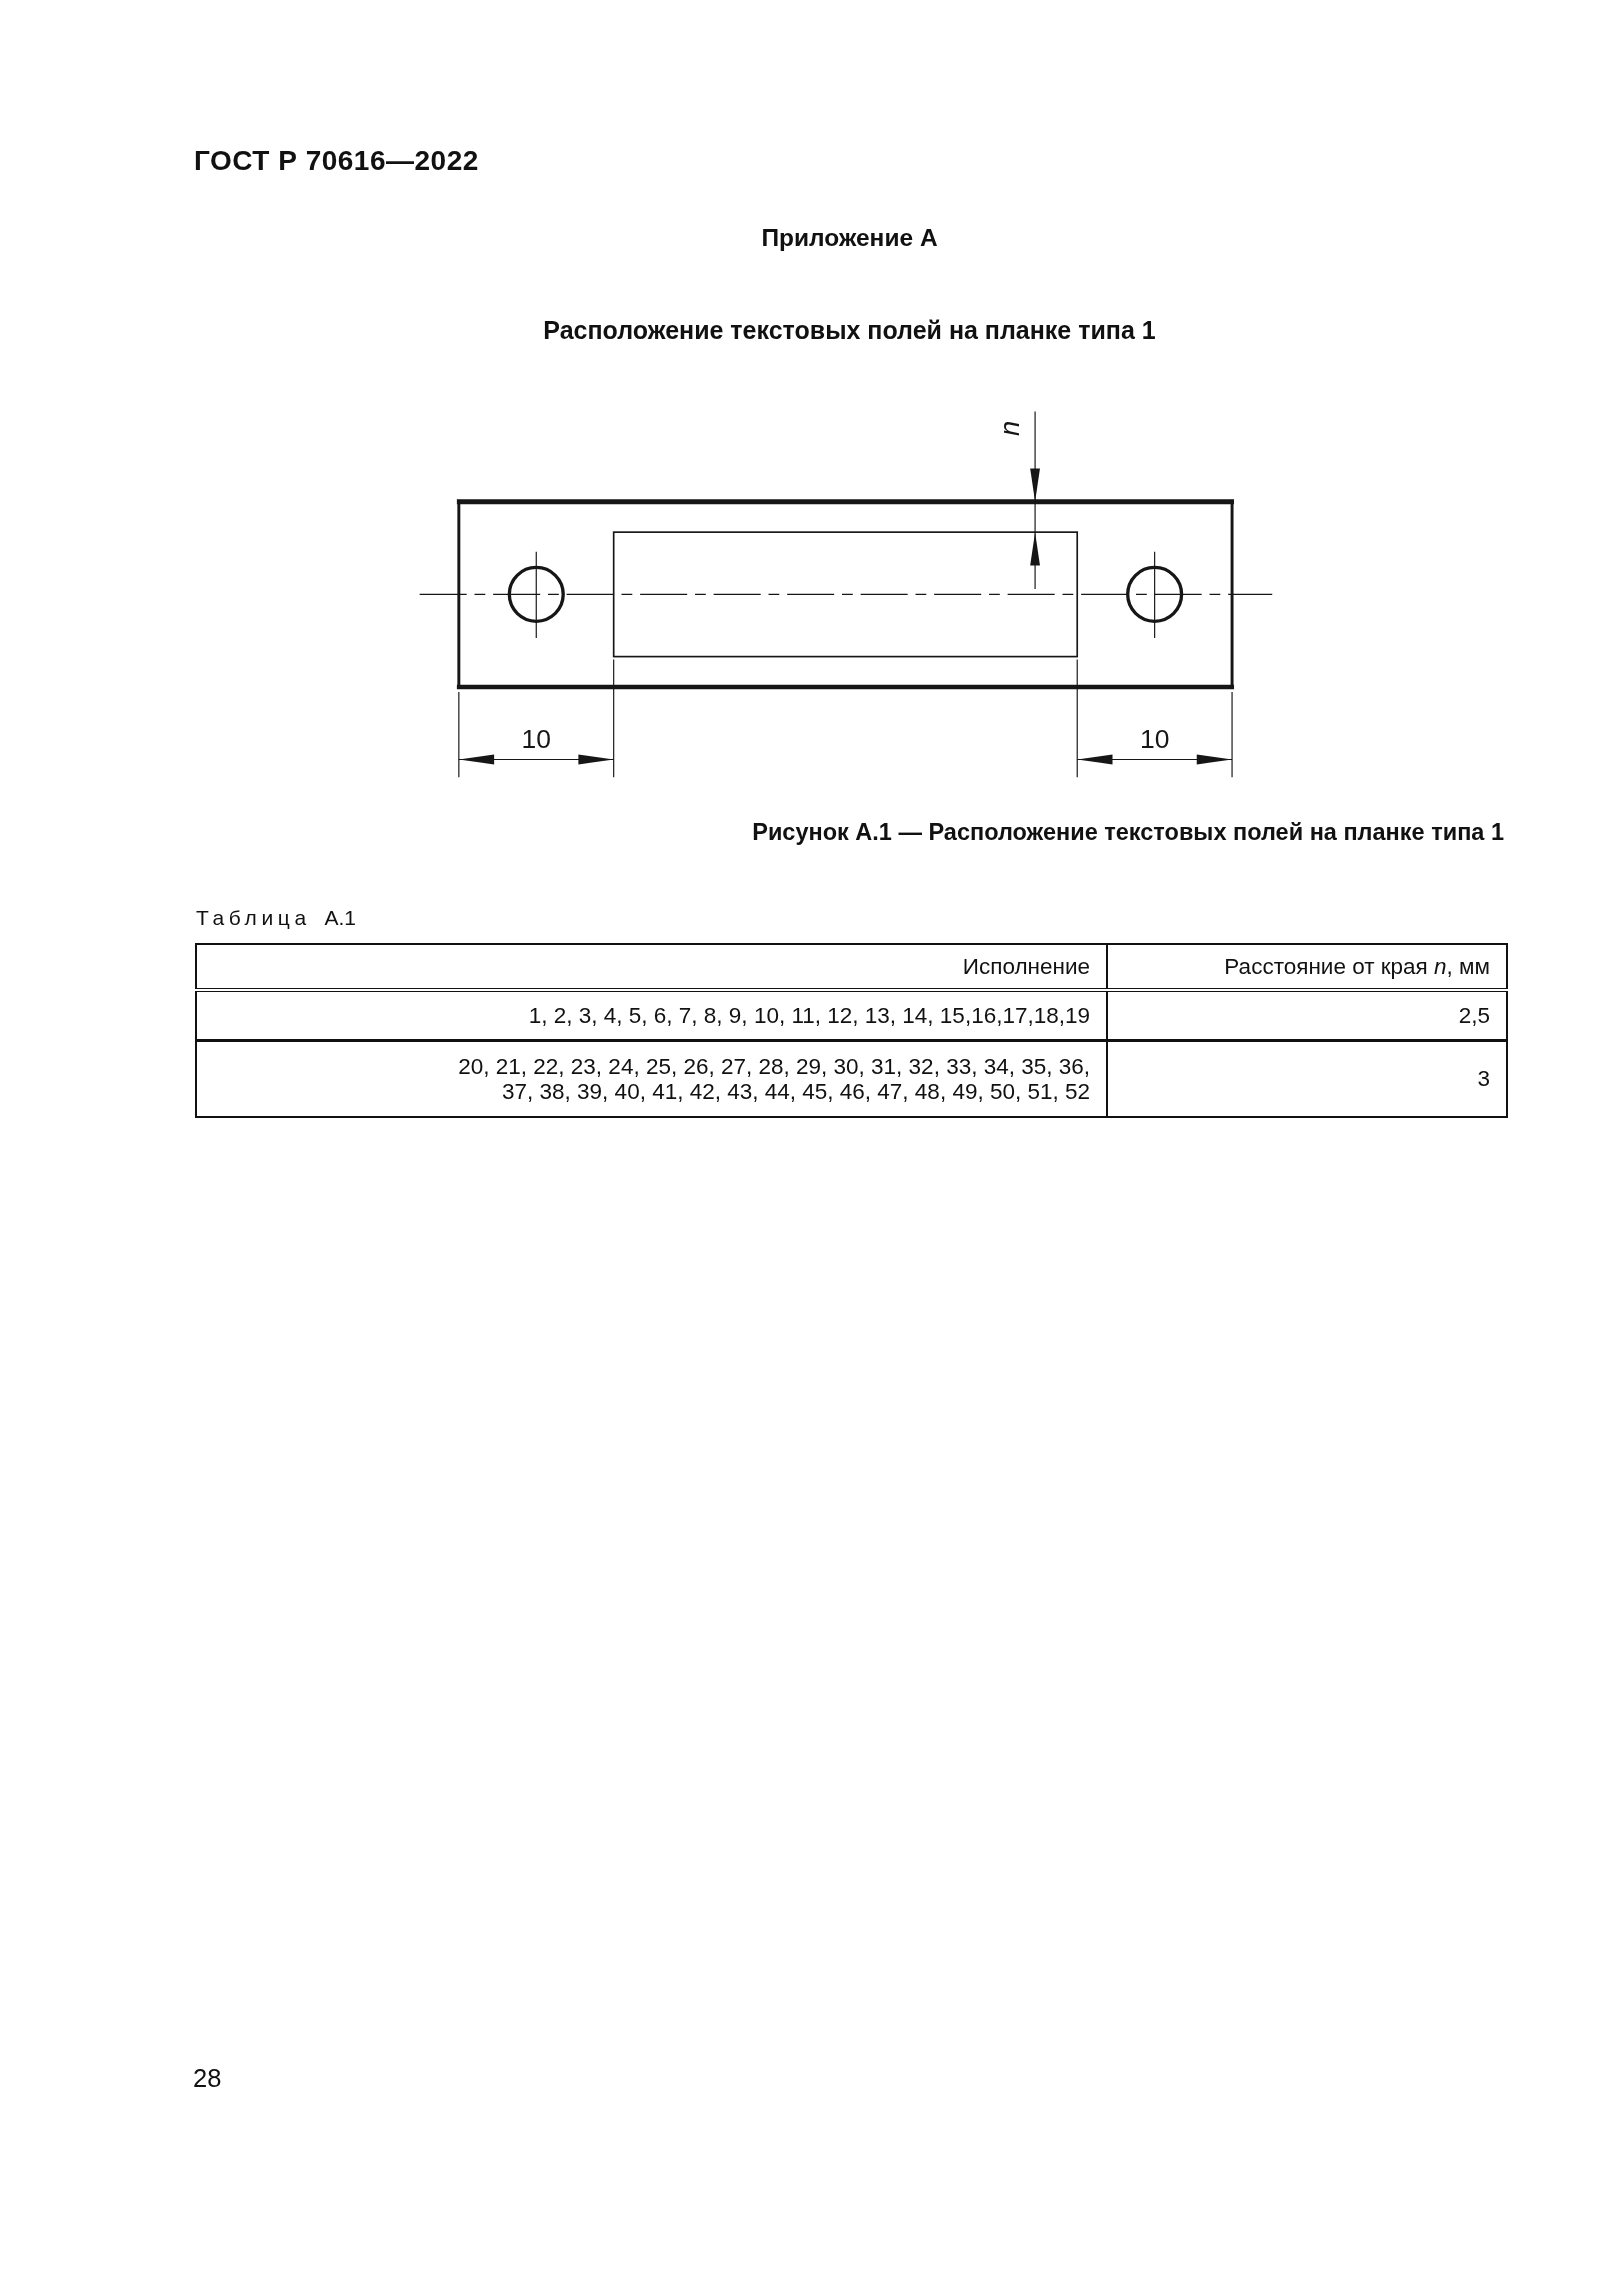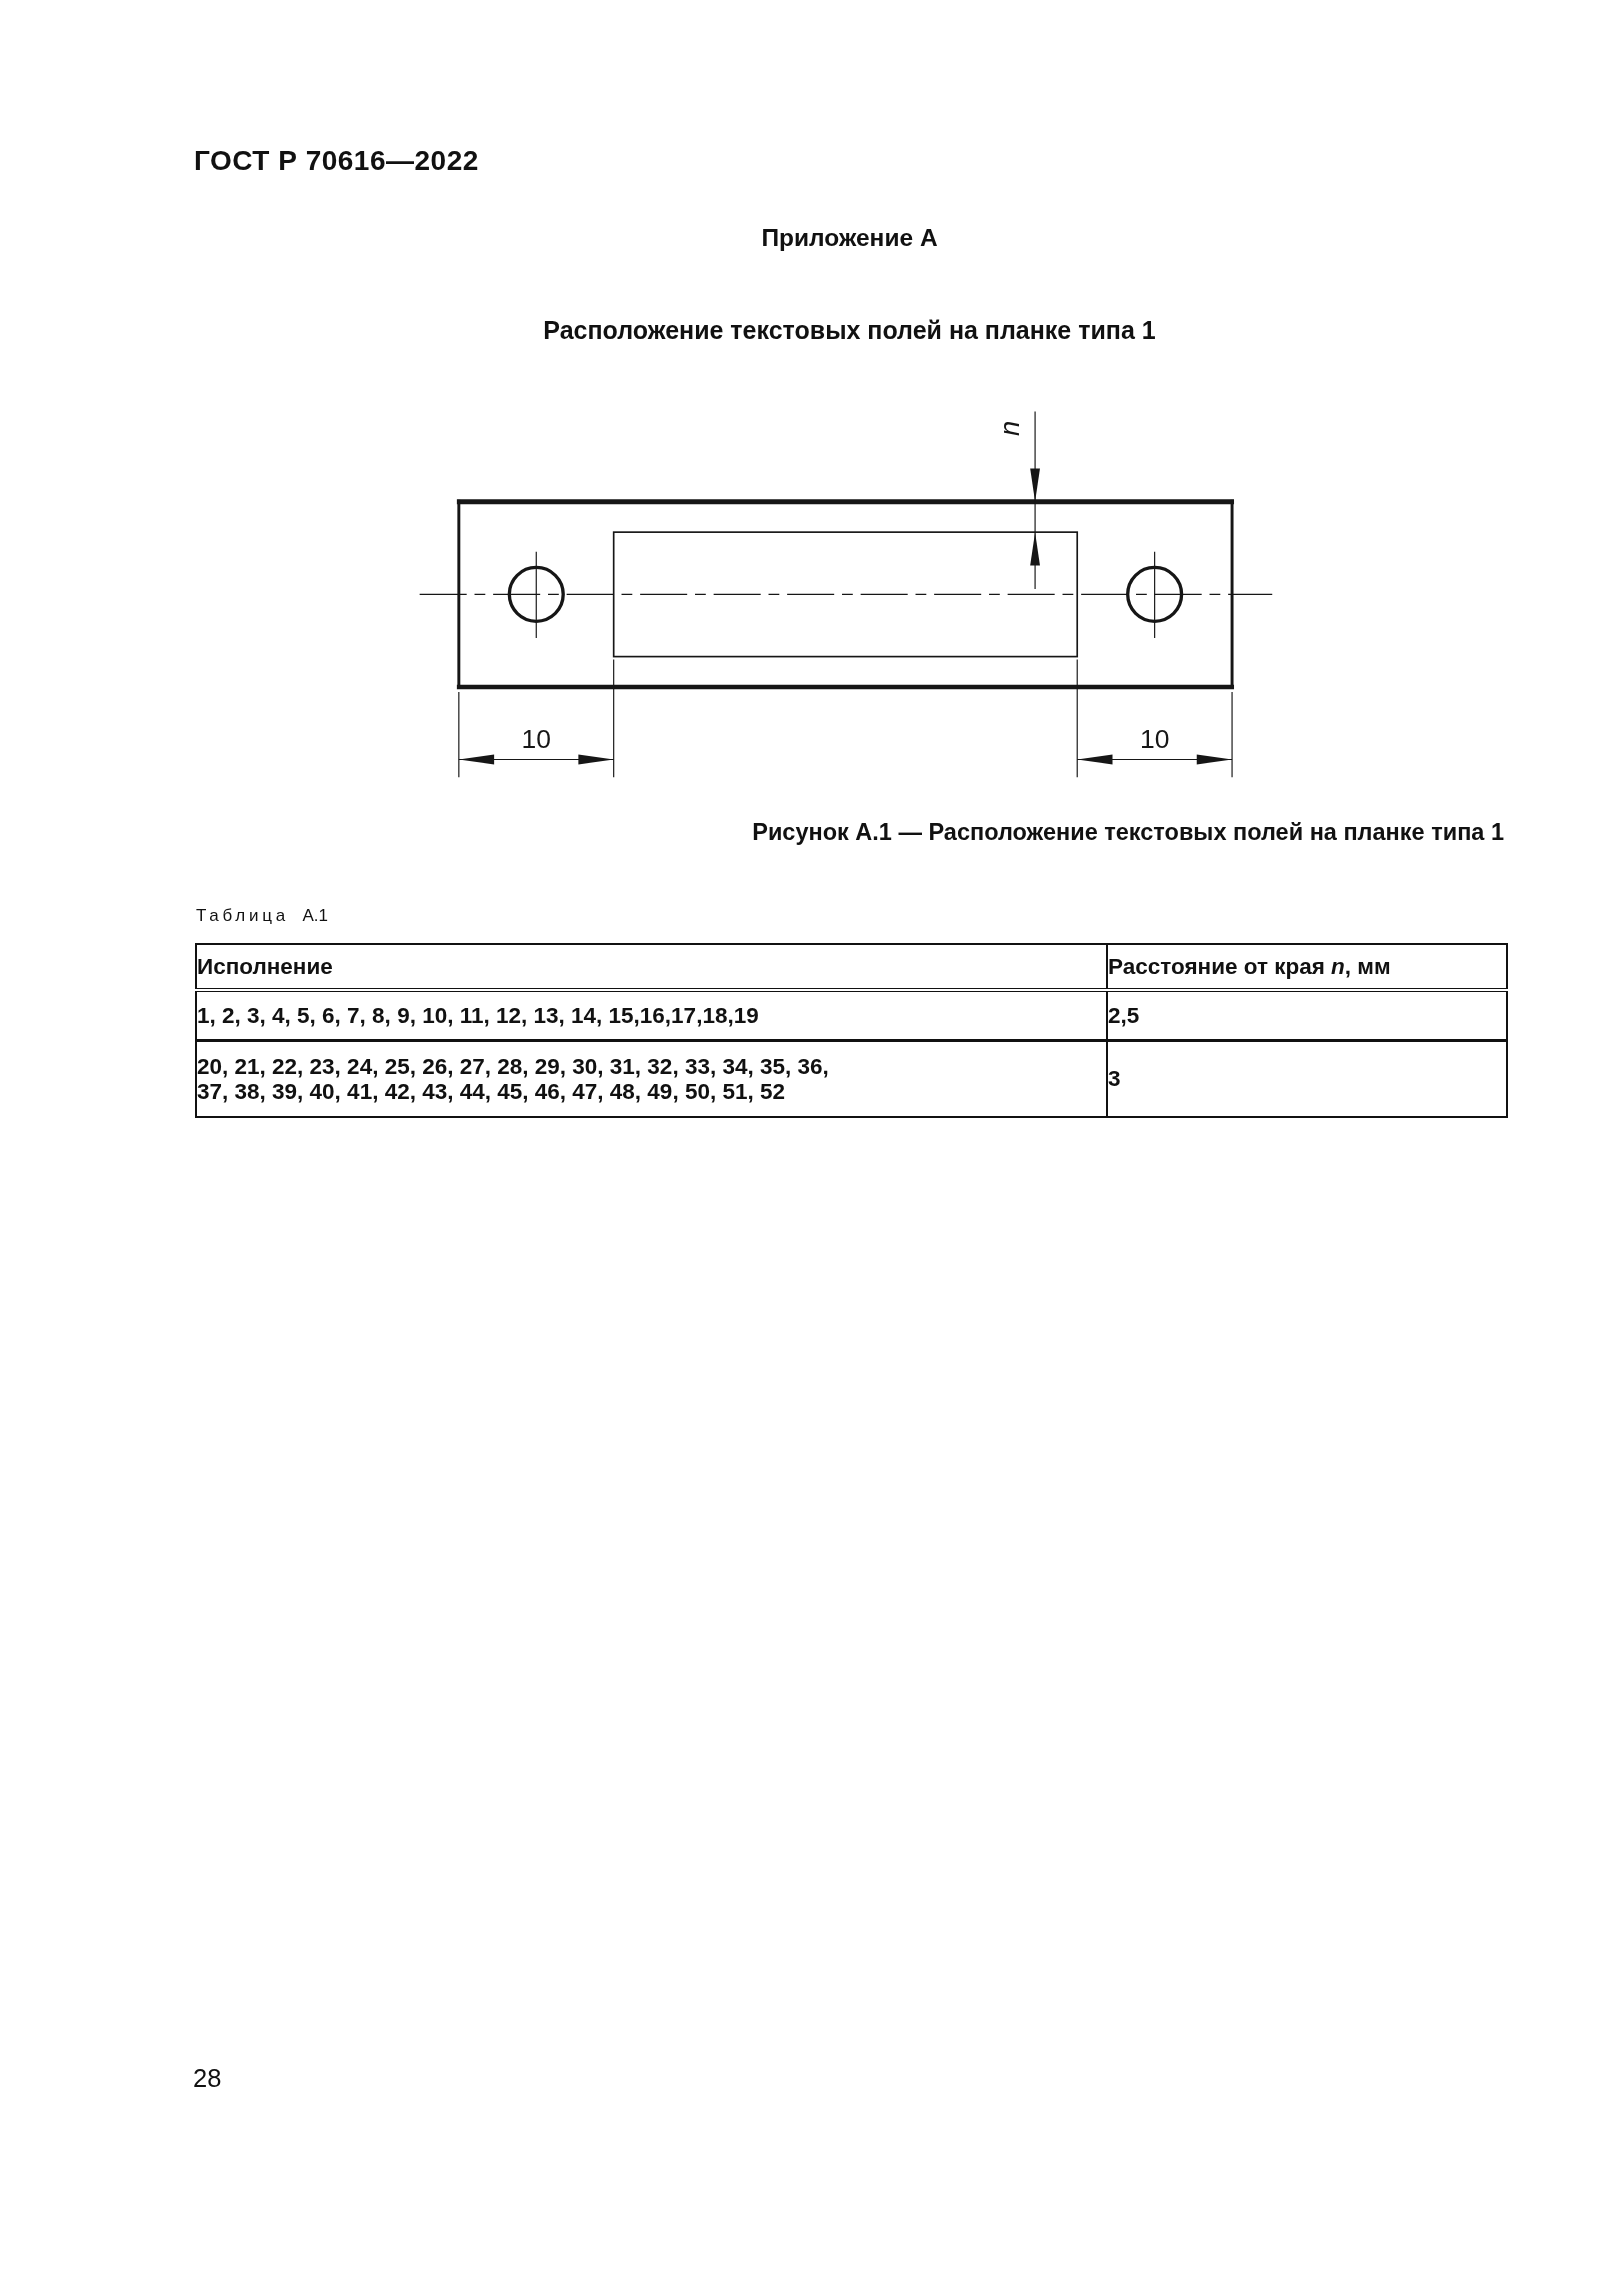--- a/index.html
+++ b/index.html
@@ -57,45 +57,45 @@
   .figure-caption {
     top: 819px;
     font-size: 23.5px;
     font-weight: bold;
     text-align: right;
   }
   .table-label {
     position: absolute;
     left: 196px;
     top: 906px;
-    font-size: 17px;
+    font-size: 21px;
   }
   .table-label .spaced-word {
     letter-spacing: 0.22em;
   }
   .table-label .table-number {
     margin-left: 13.7px;
   }
   table.gost-table {
     position: absolute;
     left: 195px;
     top: 943px;
     width: 1310px;
     border-collapse: collapse;
     table-layout: fixed;
     font-size: 22.5px;
     color: #111111;
   }
   table.gost-table th,
   table.gost-table td {
-    text-align: left;
+    text-align: right;
     vertical-align: middle;
-    padding: 0 0;
+    padding: 0 16px;
     line-height: 25.5px;
-    font-weight: bold;
+    font-weight: normal;
   }
   table.gost-table {
     border: 2.9px solid #111111;
   }
   table.gost-table col.col-ispolnenie { width: 911px; }
   table.gost-table col.col-distance   { width: 400px; }
   table.gost-table th {
     height: 43px;
     border-bottom: 4.9px double #111111;
   }

